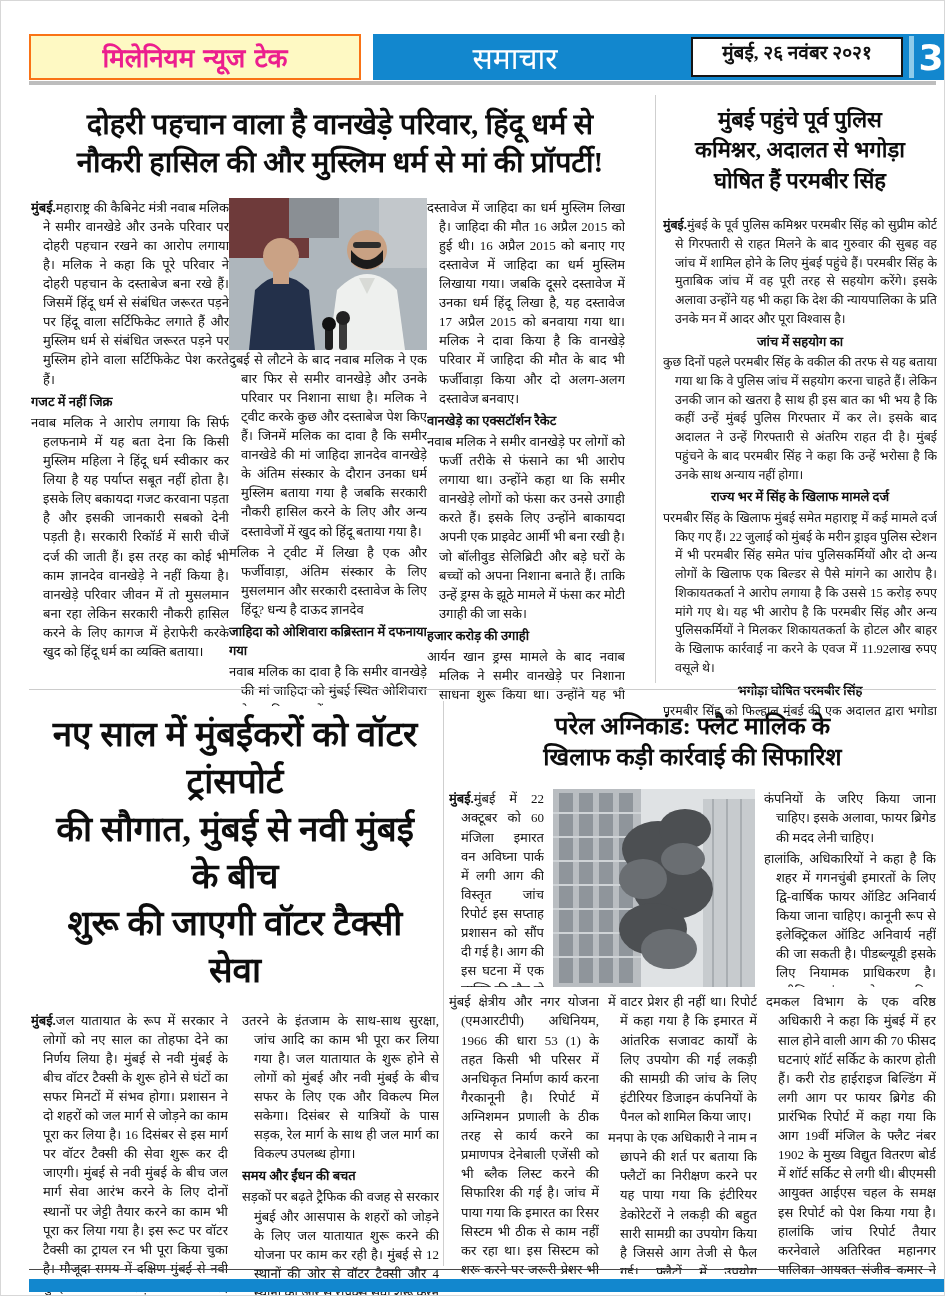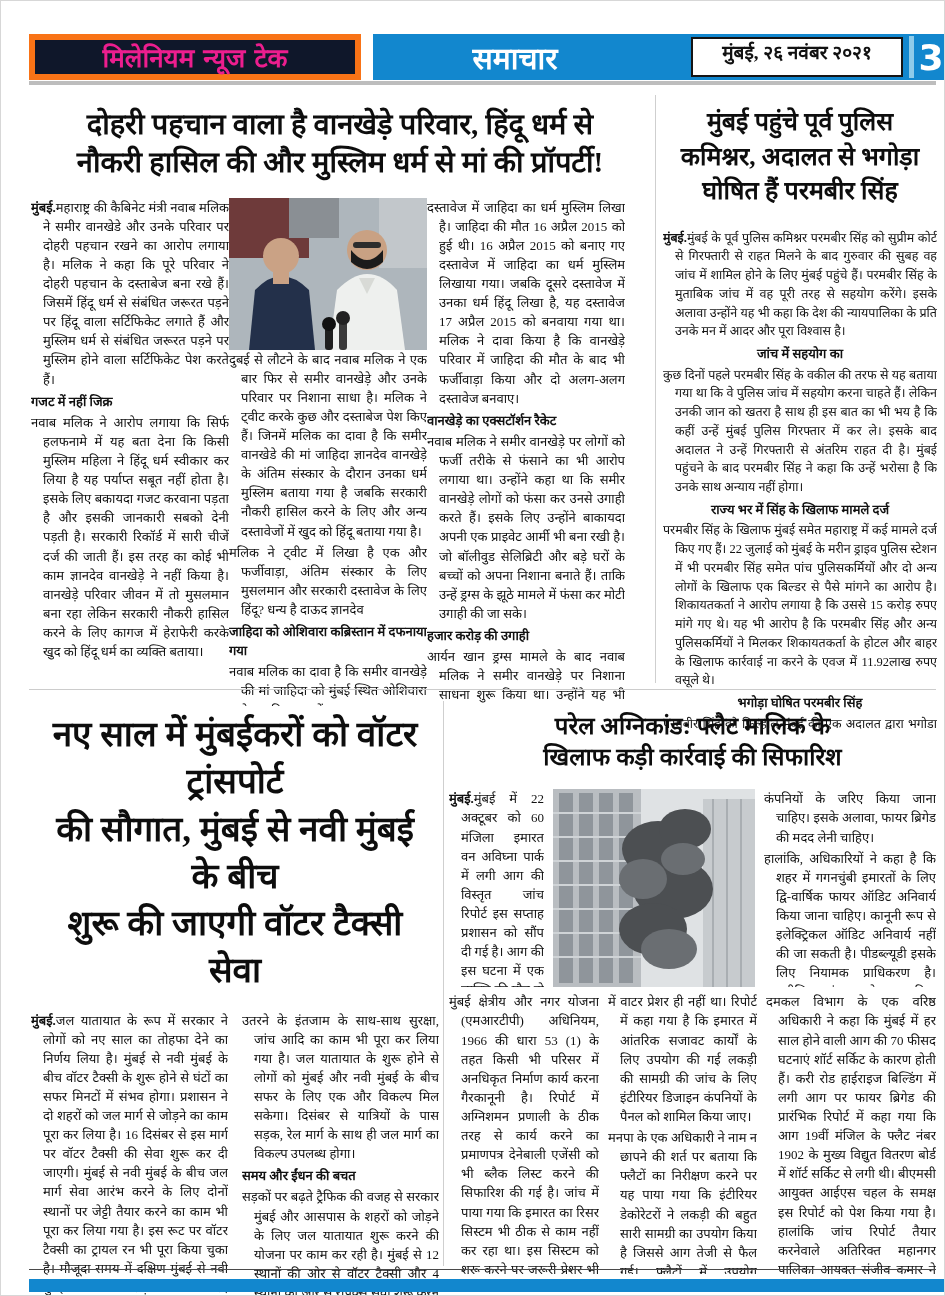--- a/index.html
+++ b/index.html
@@ -1,26 +1,26 @@
 <!DOCTYPE html>
 <html><head>
 <meta charset="utf-8">
 <style>
   html,body{margin:0;padding:0;background:#e9e9e9;}
   .page{position:relative;width:945px;height:1296px;background:#ffffff;margin:0 auto;overflow:hidden;
         font-family:"Liberation Serif","DejaVu Serif",serif;color:#111;border:1px solid #d7d7d7;box-sizing:border-box;}
   
   .header{position:absolute;left:28px;top:33px;width:917px;height:46px;}
   .header:after{content:"";position:absolute;left:0;right:10px;top:47px;height:4px;background:#bdbdbd;}
-  .mast-box{position:absolute;left:0;top:0;width:332px;height:46px;background:#0f172a;border:6px solid #f97316;
+  .mast-box{position:absolute;left:0;top:0;width:332px;height:46px;background:#fef9c3;border:2px solid #f97316;
             box-sizing:border-box;display:flex;align-items:center;justify-content:center;}
   .mast-box span{color:#ec1e8e;font-family:"DejaVu Sans","Liberation Sans",sans-serif;font-weight:800;font-size:26px;}
   .blue-strip{position:absolute;left:344px;right:0;top:0;height:46px;background:#1287ce;}
   .section-title{position:absolute;left:344px;top:0;width:284px;height:46px;display:flex;align-items:center;justify-content:center;
-                 color:#fff;font-weight:700;font-size:30px;font-family:"DejaVu Sans","Liberation Sans",sans-serif;}
+                 color:#fff;font-weight:400;font-size:30px;font-family:"DejaVu Sans","Liberation Sans",sans-serif;}
   .date-box{position:absolute;left:662px;top:3px;width:212px;height:40px;background:#fff;border:2px solid #151515;
             box-sizing:border-box;display:flex;align-items:flex-start;justify-content:center;font-size:19px;font-weight:700;}
   .hdr-divider{position:absolute;left:880px;top:2px;width:5px;height:42px;background:#8ecbea;}
   .page-num{position:absolute;left:887px;right:0;top:0;height:46px;display:flex;align-items:center;justify-content:center;
             color:#fff;font-size:36px;font-weight:800;font-family:"DejaVu Sans","Liberation Sans",sans-serif;}
   
   .hl{margin:16px;text-align:center;font-weight:800;color:#0d0d0d;}
   .hl .l{display:block;}
   .cols{display:flex;overflow:hidden;}
   .col{overflow:hidden;}
@@ -31,21 +31,21 @@
   .body-txt{font-size:13px;line-height:1.47;}
   .vrule{position:absolute;width:0;border-left:1px solid #cfcfcf;}
   .photo{overflow:hidden;background:#9aa4ab;}
   .photo svg{display:block;}
   
   .art-wankhede{position:absolute;left:30px;top:88px;width:618px;height:600px;}
   .art-wankhede .hl{font-size:29px;line-height:1.32;}
   .art-wankhede .cols{gap:0;margin-top:8px;height:508px;}
   .art-wankhede .col{width:198px;}
   .art-parambir{position:absolute;left:662px;top:88px;width:274px;height:600px;}
-  .art-parambir .hl{font-size:25px;line-height:1.38;}
+  .art-parambir .hl{font-size:22px;line-height:1.38;}
   .art-parambir .body-txt{margin-top:20px;height:500px;overflow:hidden;font-size:12.5px;line-height:1.5;}
   .art-watertaxi{position:absolute;left:30px;top:694px;width:408px;height:578px;}
   .art-watertaxi .hl{font-size:35px;line-height:1.35;}
   .art-watertaxi .cols{gap:14px;margin-top:10px;height:452px;}
   .art-watertaxi .col{width:197px;}
   .art-parel{position:absolute;left:448px;top:694px;width:487px;height:578px;}
   .art-parel .hl{font-size:24px;line-height:1.3;}
   .parel-row1{display:grid;grid-template-columns:95px 202px 1fr;gap:9px;margin-top:9px;height:198px;overflow:hidden;}
   .parel-row2{display:grid;grid-template-columns:150px 149px 1fr;gap:9px;margin-top:5px;height:282px;overflow:hidden;}
   .parel-cell{overflow:hidden;}

